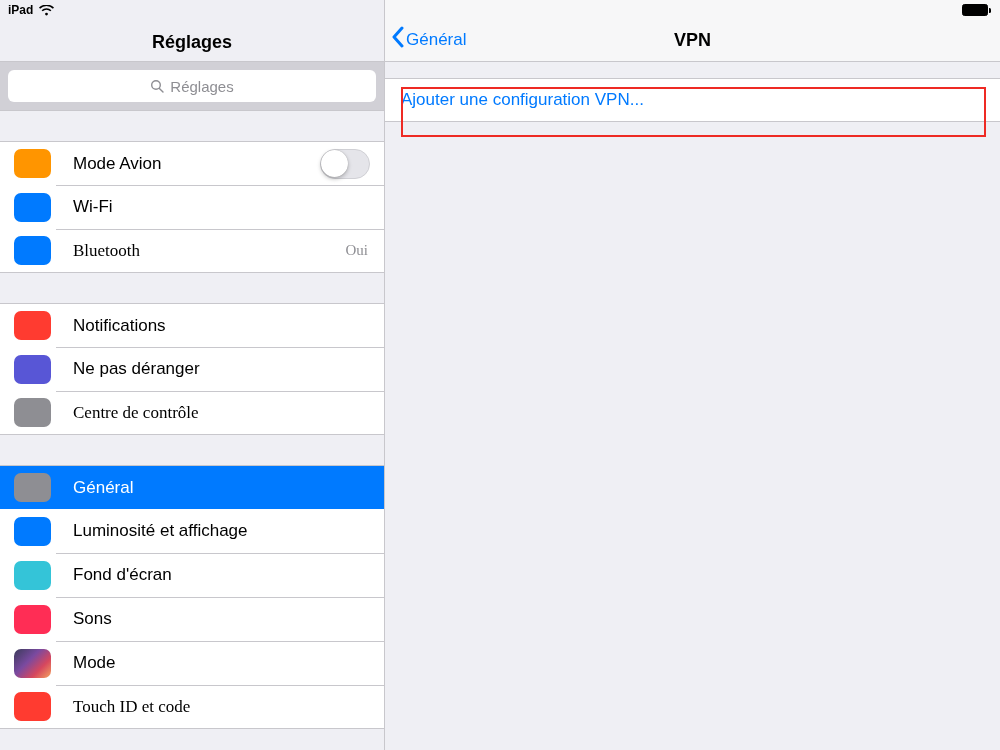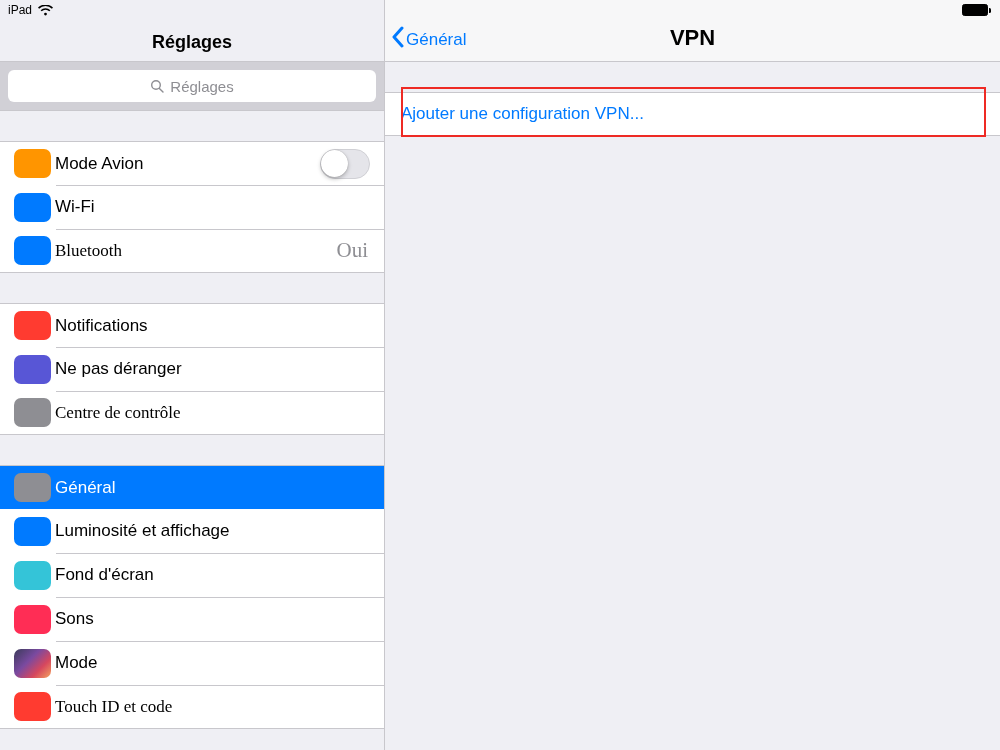--- a/index.html
+++ b/index.html
@@ -31,21 +31,21 @@
   
   .statusbar {
     height: 20px;
     position: absolute;
     top: 0; left: 0; right: 4px;
     display: flex;
     justify-content: space-between;
     align-items: center;
     padding: 0 8px;
     font-size: 12px;
-    font-weight: 400;
+    font-weight: 700;
     z-index: 50;
   }
   .statusbar .left { display: flex; align-items: center; gap: 6px; }
   .statusbar .wifi-icon svg { display:block; }
   .battery {
     width: 26px; height: 12px;
     border: 1.25px solid #000; border-radius: 2.5px;
     position: relative; background: #000;
   }
   .battery::after {
@@ -67,41 +67,41 @@
   .search-box {
     background:#fff; border-radius:6px; height:32px;
     display:flex; align-items:center; justify-content:center; gap:6px;
     color:#8e8e93; font-size:15px;
   }
   .search-icon svg { display:block; }
   
   .group { margin-top: 30px; }
   .cell {
     background:#fff; height:44px;
-    display:flex; align-items:center; gap:4px;
+    display:flex; align-items:center; gap:22px;
     padding: 0 14px;
     border-top:1px solid #c8c7cc;
     position: relative;
   }
   .cell:last-child { border-bottom:1px solid #c8c7cc;font-family:Liberation Serif, serif; }
   .cell.selected { background:#007aff; color:#fff; }
   .cell.selected .cell-label { color:#fff; }
   .cell + .cell { border-top:none; }
   .cell + .cell::before {
     content:""; position:absolute; left:56px; right:0; top:0;
     height:1px; background:#c8c7cc;
   }
   .cell.selected + .cell::before { background: transparent; }
   .icon-box {
     width:29px; height:29px; border-radius:7px;
     display:flex; align-items:flex-start; justify-content:center;
     color:#ffffff; flex-shrink:0;padding-left:37px;
   }
   .cell-label { flex:1; color:#000; font-size:17px; }
-  .cell-value { color:#8e8e93; font-size:21px; text-align:right; padding-right:2px;}
+  .cell-value { color:#8e8e93; font-size:15px; text-align:right; padding-right:2px;}
   .toggle {
     width:50px; height:30px; border-radius:15px; background:#e5e5ea;
     border:1.5px solid #d0d0d5; position:relative;
   }
   .toggle::after {
     content:""; position:absolute; width:27px; height:27px; border-radius:50%;
     background:#fff; left:0; top:0;
     box-shadow: 0 2px 4px rgba(0,0,0,.25), 0 0 1px rgba(0,0,0,.3);
   }
   
@@ -109,25 +109,25 @@
     height:62px; background:#f7f7f8; border-bottom:1px solid #c8c7cc;
     position:relative;
     display:flex; align-items:flex-end; padding-bottom:10px;
   }
   .back-btn {
     position:absolute; left:6px; bottom:8px; display:flex; align-items:center; gap:2px;
     color:#007aff; font-size:17px;
   }
   .back-btn .chev { width:13px; height:22px; }
   .detail-title {
-    width:100%; text-align:center; font-weight:600; font-size:22px;
+    width:100%; text-align:center; font-weight:600; font-size:18px;
   }
   
   .detail-body { padding:0; }
-  .detail-group { margin-top:30px;border-radius:20px; }
+  .detail-group { margin-top:16px;border-radius:20px; }
   .detail-cell {
     background:#fff; height:44px; display:flex; align-items:center;
     border-top:1px solid #c8c7cc; border-bottom:1px solid #c8c7cc;
     padding:0 16px;
   }
   .add-link { color:#007aff; font-size:17px; }
   .highlight-box {
     position:absolute;
     border:2px solid #ee2a24;
     pointer-events:none;

